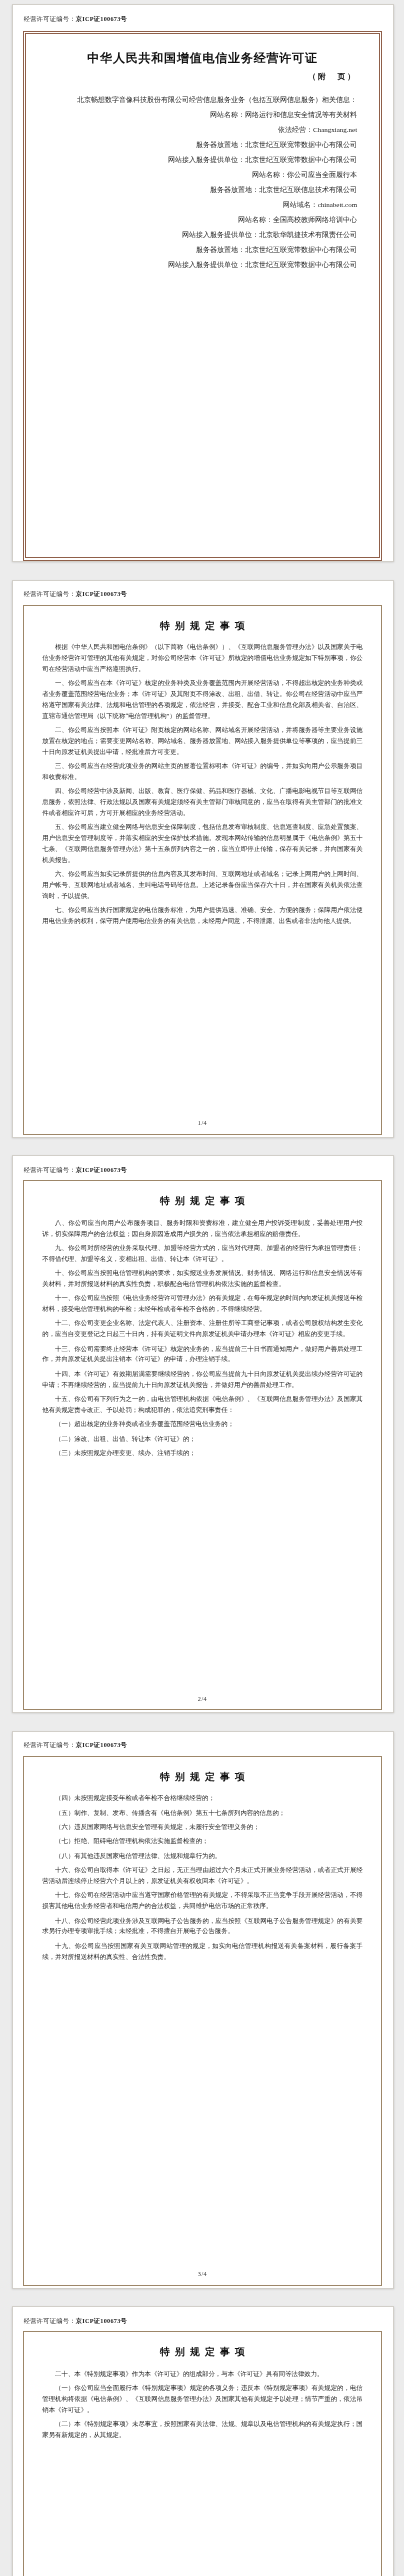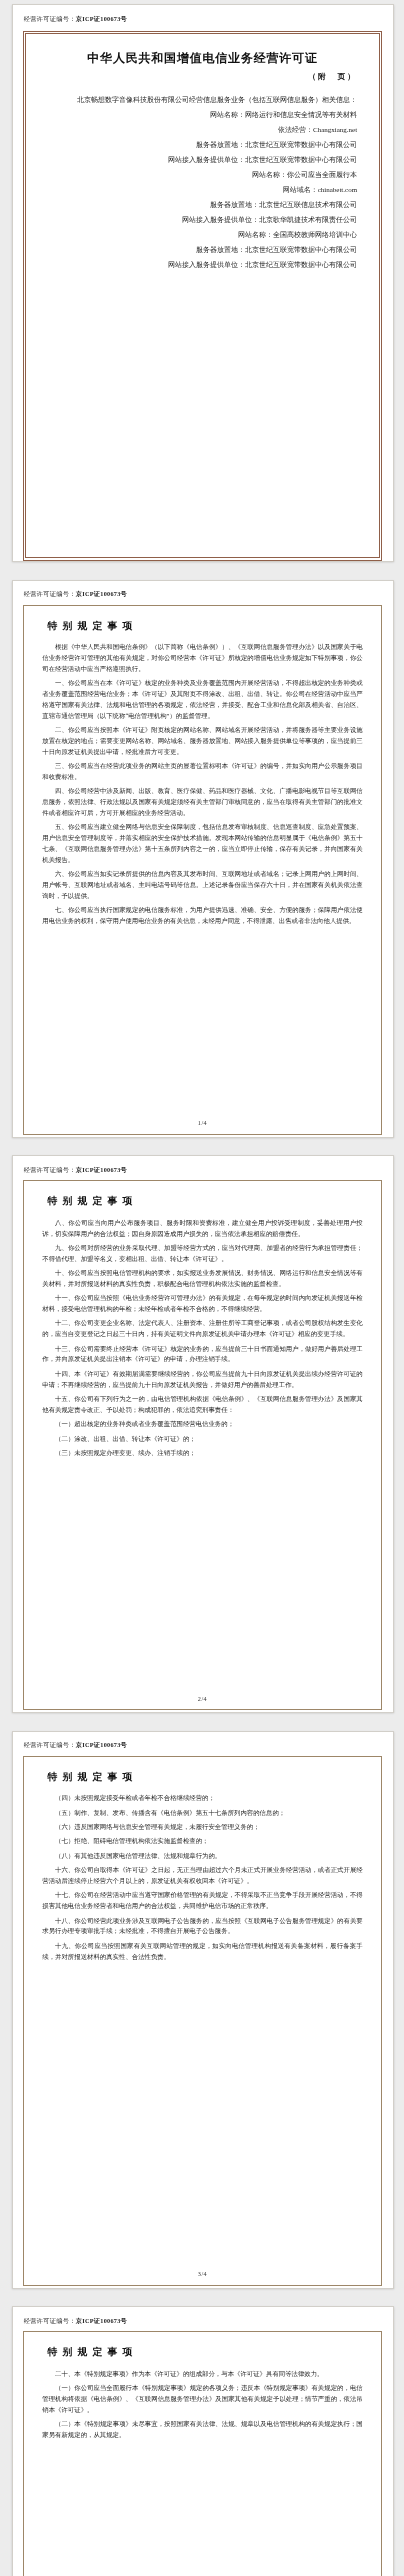--- a/index.html
+++ b/index.html
@@ -74,21 +74,21 @@
   .frame-single {
     margin-top: 3.1px;
     height: 530px;
     border: 0.5px solid #9d8668;
     padding: 8.2px 18.5px 23px;
     position: relative;
   }
   .prov-title {
     font-size: 9.8px;
     font-weight: bold;
-    text-align: left;
+    text-align: center;
     letter-spacing: 5.2px;
     padding-left: 5.2px; 
     margin: 6.2px 0 9.3px;
     color: #111;
   }
   .prov-body p {
     font-size: 6.4px;
     line-height: 10.8px;
     text-align: justify;
     text-indent: 2em;
@@ -127,27 +127,27 @@
             <p>网站名称：网络运行和信息安全情况等有关材料</p>
 
             <p>依法经营：Changxiang.net</p>
 
             <p>服务器放置地：北京世纪互联宽带数据中心有限公司</p>
 
             <p>网站接入服务提供单位：北京世纪互联宽带数据中心有限公司</p>
 
             <p>网站名称：你公司应当全面履行本</p>
 
+            <p>服务器放置地：北京世纪互联信息技术有限公司</p>
+
             <p>网站域名：chinabett.com</p>
 
-            <p>服务器放置地：北京世纪互联信息技术有限公司</p>
+            <p>网站名称：全国高校教师网络培训中心</p>
 
             <p>网站接入服务提供单位：北京歌华凯捷技术有限责任公司</p>
-
-            <p>网站名称：全国高校教师网络培训中心</p>
 
 
             <p>服务器放置地：北京世纪互联宽带数据中心有限公司</p>
 
             <p>网站接入服务提供单位：北京世纪互联宽带数据中心有限公司</p>
           </div>
       </div>
     </div>
   </section>
 

